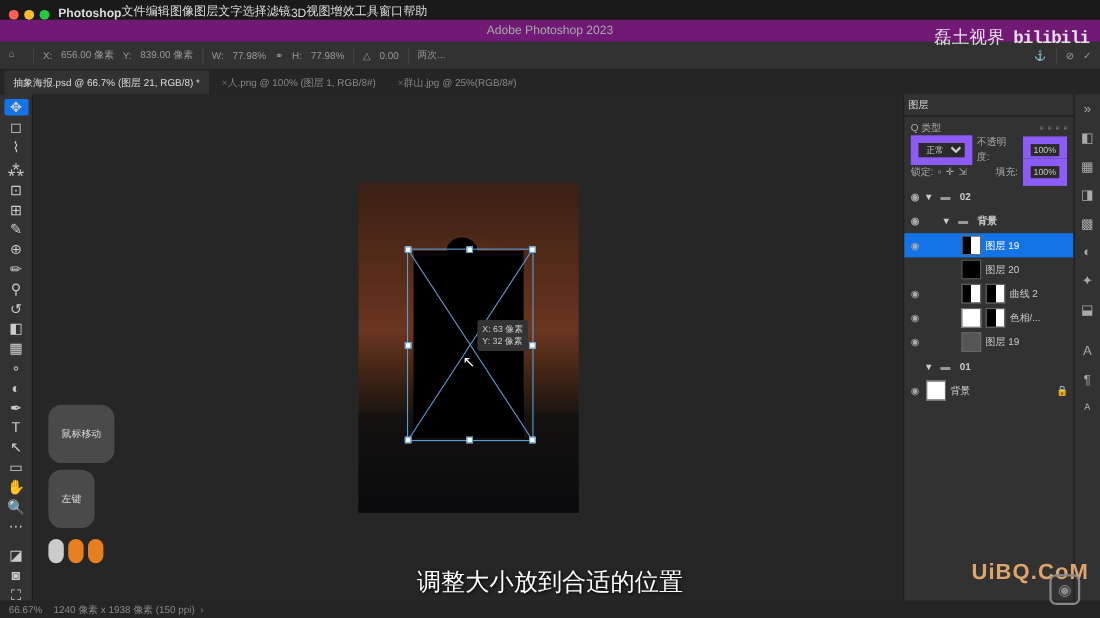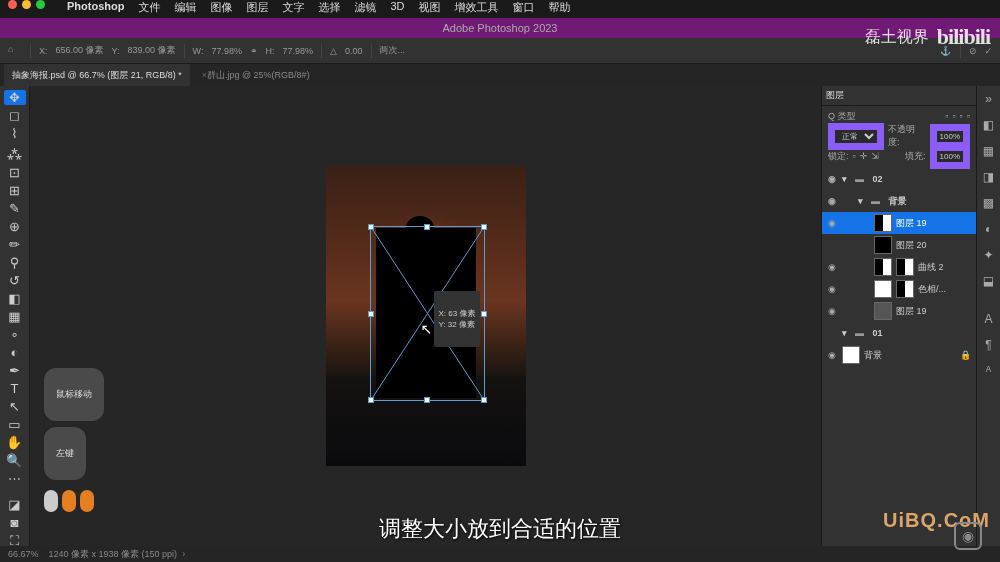--- a/index.html
+++ b/index.html
@@ -1,17 +1,17 @@
 <!DOCTYPE html>
 <html><head>
 <meta charset="utf-8">
 <style>
 *{margin:0;padding:0;box-sizing:border-box;font-family:-apple-system,"PingFang SC",sans-serif}
 body{width:1000px;height:562px;background:#323232;color:#ccc;font-size:10px;overflow:hidden;position:relative}
-.mac-bar{height:18px;background:#1a1a1a;display:flex;align-items:flex-start;padding:0 8px;gap:14px;font-size:11px;color:#ddd}
+.mac-bar{height:18px;background:#1a1a1a;display:flex;align-items:flex-end;padding:0 8px;font-size:11px;color:#ddd}
 .mac-dots{display:flex;gap:5px;margin-right:8px}
 .mac-dot{width:9px;height:9px;border-radius:50%}
 .title-bar{height:20px;background:#701a75;text-align:center;line-height:20px;font-size:11px;color:#aaa}
 .opt-bar{height:26px;background:#323232;border-bottom:1px solid #1a1a1a;display:flex;align-items:center;padding:0 8px;gap:8px;font-size:9px;color:#999}
 .opt-bar .home{width:14px;height:14px}
 .opt-bar .sep{width:1px;height:14px;background:#444}
 .tab-bar{height:22px;background:#252525;display:flex;align-items:center;padding:0 4px;font-size:9px;color:#888}
 .tab{padding:0 8px;height:22px;line-height:22px;cursor:pointer}
 .tab.active{background:#323232;color:#ddd}
 .tab .x{margin-left:4px;color:#666}
@@ -27,21 +27,21 @@
 .bun{position:absolute;top:-12px;left:30px;width:28px;height:24px;background:#000;border-radius:50%}
 .neck{position:absolute;top:75px;left:25px;width:50px;height:50px;background:#000}
 .body{position:absolute;top:110px;left:0;width:100px;height:60px;background:#000;border-radius:20px 20px 0 0}
 .water{position:absolute;bottom:0;left:0;right:0;height:30%;background:linear-gradient(180deg,#151210,#0a0a0d)}
 .transform{position:absolute;top:60px;left:44px;width:115px;height:175px;border:1px solid #5a9fd4}
 .handle{position:absolute;width:6px;height:6px;background:#fff;border:1px solid #5a9fd4}
 .h-tl{top:-3px;left:-3px}.h-tr{top:-3px;right:-3px}.h-bl{bottom:-3px;left:-3px}.h-br{bottom:-3px;right:-3px}
 .h-t{top:-3px;left:50%;margin-left:-3px}.h-b{bottom:-3px;left:50%;margin-left:-3px}
 .h-l{top:50%;left:-3px;margin-top:-3px}.h-r{top:50%;right:-3px;margin-top:-3px}
 .diag{position:absolute;top:0;left:0;width:100%;height:100%;pointer-events:none}
-.tooltip{position:absolute;top:125px;left:108px;background:#333;color:#ccc;font-size:8px;padding:17px 5px;border-radius:2px;white-space:pre}
+.tooltip{position:absolute;top:125px;left:108px;background:#333;color:#ccc;font-size:8px;padding:3px 5px;border-radius:2px;white-space:pre}
 .cursor{position:absolute;top:155px;left:95px;font-size:14px;color:#fff;pointer-events:none}
 .rpanel{width:155px;background:#323232;border-left:1px solid #1a1a1a;display:flex;flex-direction:column}
 .rtoolbar{width:24px;background:#323232;border-left:1px solid #1a1a1a;display:flex;flex-direction:column;align-items:center;padding-top:4px;gap:8px}
 .rtoolbar .ri{width:18px;height:18px;display:flex;align-items:center;justify-content:center;color:#aaa;font-size:12px;cursor:pointer}
 .ptabs{height:20px;display:flex;padding:0 4px;gap:8px;align-items:center;font-size:9px;color:#888;border-bottom:1px solid #1a1a1a}
 .ptabs span.active{color:#ddd}
 .prow{height:20px;display:flex;align-items:center;padding:0 6px;gap:4px;font-size:9px;color:#aaa}
 .prow select,.prow .val{background:#2a2a2a;border:7px solid #8b5cf6;color:#ccc;font-size:8px;padding:1px 3px}
 .prow .wide{flex:1}
 .layers{flex:1;overflow:auto;padding:2px 0}
@@ -57,21 +57,21 @@
 .indent{width:12px;flex-shrink:0}
 .mouselog{position:absolute;bottom:50px;left:44px;display:flex;flex-direction:column;gap:6px}
 .mlabel{background:#4a4a4a;color:#ddd;font-size:9px;padding:20px 12px;border-radius:12px;width:fit-content}
 .pills{display:flex;gap:4px;margin-top:4px}
 .pill{width:14px;height:22px;border-radius:7px}
 .status{position:absolute;bottom:0;left:0;right:0;height:16px;background:#252525;padding:0 8px;font-size:9px;color:#888;line-height:16px}
 .subtitle{position:absolute;bottom:18px;left:50%;transform:translateX(-50%);font-size:22px;color:#fff;text-shadow:1px 1px 3px #000;white-space:nowrap}
 .wm-tr{position:absolute;top:24px;right:10px;display:flex;align-items:center;gap:8px;color:#fff;font-size:16px;opacity:0.85}
 .wm-br{position:absolute;bottom:30px;right:10px;color:#fdba74;font-size:20px;font-weight:bold;opacity:0.85;letter-spacing:1px}
 .wm-br2{position:absolute;bottom:12px;right:18px;width:28px;height:28px;border:2px solid #888;border-radius:6px;display:flex;align-items:center;justify-content:center;color:#888;font-size:14px}
-.bili{font-family:Liberation Serif, serif;font-weight:900;letter-spacing:-1px;font-size:22px}
+.bili{font-family:Liberation Mono, monospace;font-weight:900;letter-spacing:-1px;font-size:16px}
 </style>
 </head>
 <body>
 
 <div class="mac-bar">
   <div class="mac-dots">
     <div class="mac-dot" style="background:#ff5f56"></div>
     <div class="mac-dot" style="background:#ffbd2e"></div>
     <div class="mac-dot" style="background:#27c93f"></div>
   </div>
@@ -112,20 +112,21 @@
   <span>两次...</span>
   <div style="flex:1"></div>
   <span>⚓</span>
   <span class="sep"></span>
   <span>⊘</span>
   <span>✓</span>
 </div>
 
 <div class="tab-bar">
   <div class="tab active"><span>抽象海报.psd @ 66.7% (图层 21, RGB/8) *</span></div>
+  <div class="tab"><span class="x">×</span><span>人.png @ 100% (图层 1, RGB/8#)</span></div>
   <div class="tab"><span class="x">×</span><span>群山.jpg @ 25%(RGB/8#)</span></div>
 </div>
 
 <div class="main">
   <div class="tools">
     <div class="tool active">✥</div>
     <div class="tool">◻</div>
     <div class="tool">⌇</div>
     <div class="tool">⁂</div>
     <div class="tool">⊡</div>

